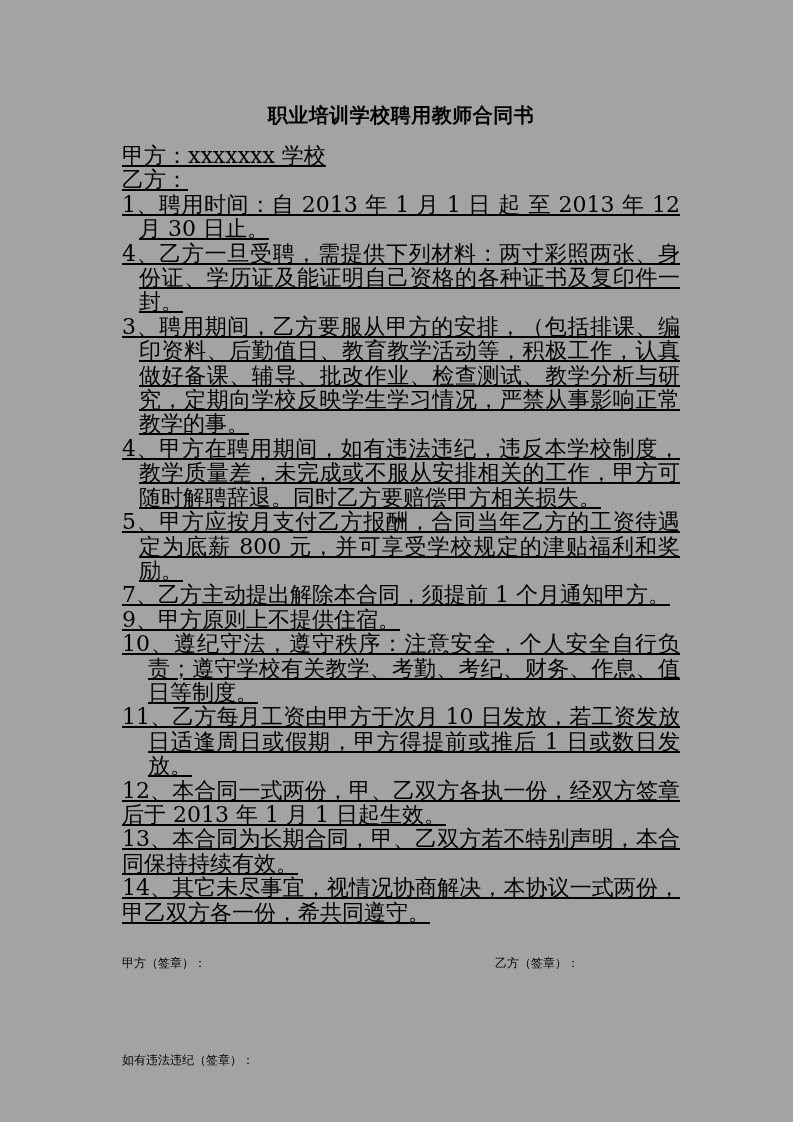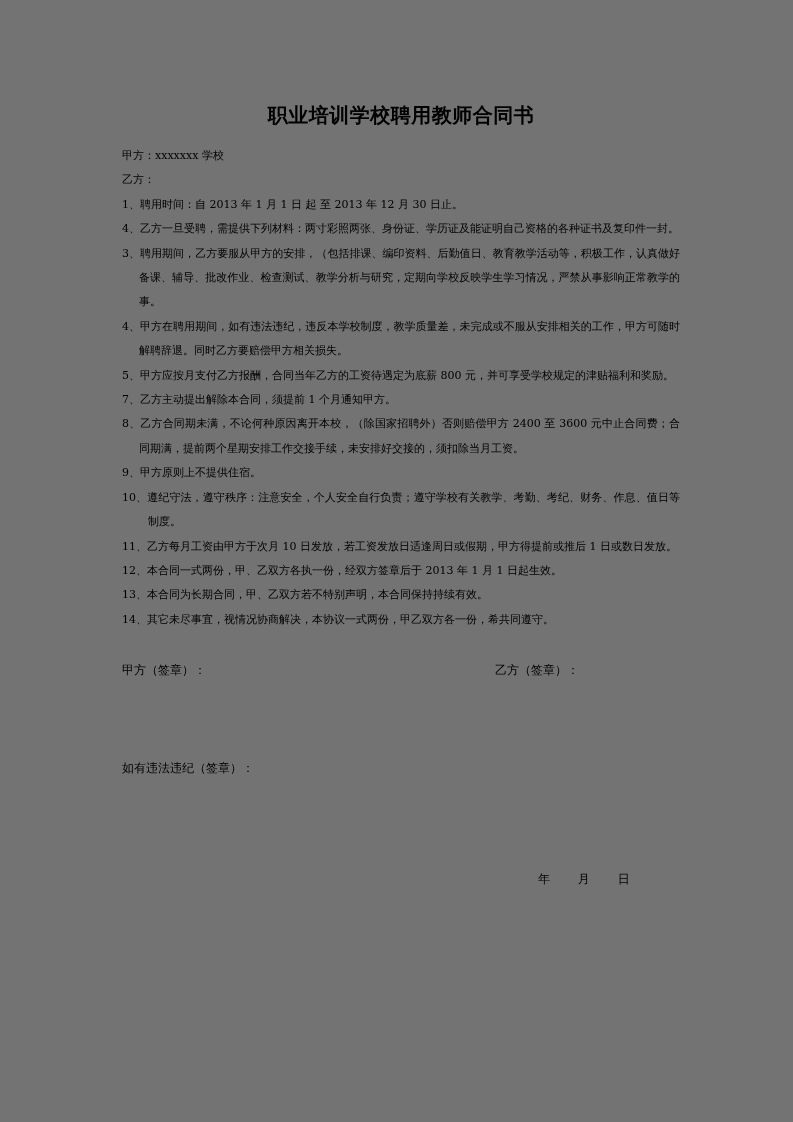--- a/index.html
+++ b/index.html
@@ -4,21 +4,21 @@
 <style>
   html, body {
     margin: 0;
     padding: 0;
     background: #ffffff;
   }
   .page {
     position: relative;
     width: 793px;
     height: 1122px;
-    background: #737373;
+    background: #a3a3a3;
     margin: 0 auto;
     overflow: hidden;
     font-family: "DejaVu Serif", "Liberation Serif", serif;
     color: #000000;
   }
   .content {
     position: absolute;
     left: 122px;
     top: 0;
     width: 558px;
@@ -28,24 +28,25 @@
     font-weight: bold;
     font-size: 20px;
     line-height: 26px;
     margin-top: 102px;
     margin-bottom: 0;
     letter-spacing: 0.5px;
     font-family: "DejaVu Serif", "Liberation Serif", serif;
   }
   .body-block {
     margin-top: 16px;
-    font-size: 11px;
+    font-size: 22px;
     line-height: 24.4px;
     text-align: justify;
     text-justify: inter-ideograph;
+    text-decoration: underline;
   }
   .line {
     margin: 0;
     padding: 0;
   }
   
   .plain {
     text-indent: 0;
     padding-left: 0;
   }
@@ -128,21 +129,20 @@
 
       <p class="line clause-s">3、聘用期间，乙方要服从甲方的安排，（包括排课、编印资料、后勤值日、教育教学活动等，积极工作，认真做好备课、辅导、批改作业、检查测试、教学分析与研究，定期向学校反映学生学习情况，严禁从事影响正常教学的事。</p>
 
       <p class="line clause-s">4、甲方在聘用期间，如有违法违纪，违反本学校制度，教学质量差，未完成或不服从安排相关的工作，甲方可随时解聘辞退。同时乙方要赔偿甲方相关损失。</p>
 
       <p class="line clause-s">5、甲方应按月支付乙方报酬，合同当年乙方的工资待遇定为底薪 800 元，并可享受学校规定的津贴福利和奖励。</p>
 
 
       <p class="line clause-s">7、乙方主动提出解除本合同，须提前 1 个月通知甲方。</p>
 
-      <p class="line clause-s">8、乙方合同期未满，不论何种原因离开本校，（除国家招聘外）否则赔偿甲方 2400 至 3600 元中止合同费；合同期满，提前两个星期安排工作交接手续，未安排好交接的，须扣除当月工资。</p>
 
       <p class="line clause-s">9、甲方原则上不提供住宿。</p>
 
       <p class="line clause-d">10、遵纪守法，遵守秩序：注意安全，个人安全自行负责；遵守学校有关教学、考勤、考纪、财务、作息、值日等制度。</p>
 
       <p class="line clause-d">11、乙方每月工资由甲方于次月 10 日发放，若工资发放日适逢周日或假期，甲方得提前或推后 1 日或数日发放。</p>
 
       <p class="line clause-f">12、本合同一式两份，甲、乙双方各执一份，经双方签章后于 2013 年 1 月 1 日起生效。</p>
 
       <p class="line clause-f">13、本合同为长期合同，甲、乙双方若不特别声明，本合同保持持续有效。</p>

